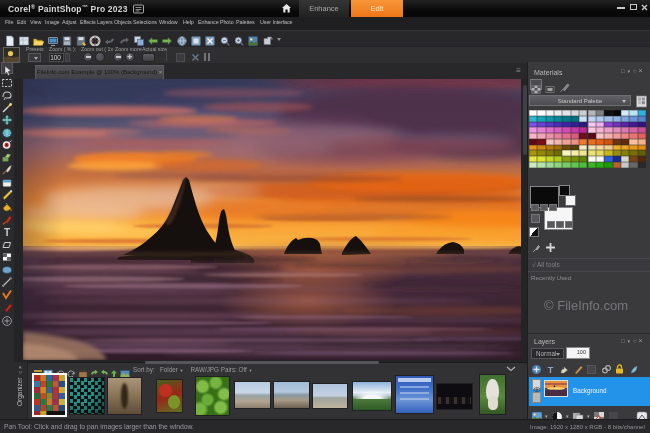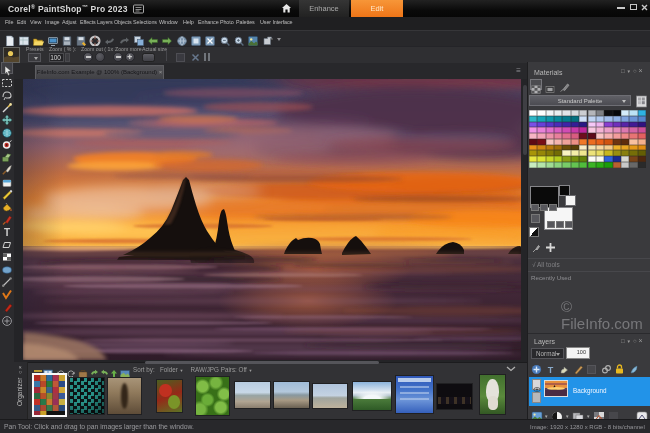--- a/index.html
+++ b/index.html
@@ -785,21 +785,21 @@
   <svg class="abs" style="left:4px;top:182px" width="9" height="9" viewBox="0 0 9 9">
       <path d="M1 8 L4 5 M4 5 L6.5 1.5 L7.5 2.5 L5 6 Z" stroke="#b8b8b8" stroke-width="0.8" fill="#999"></path>
     </svg>
   <svg class="abs" style="left:17px;top:180px" width="11" height="11" viewBox="0 0 11 11">
       <path d="M5.5 1 V10 M1 5.5 H10" stroke="#d8d8d8" stroke-width="1.8"></path>
     </svg>
   <div class="abs" style="left:0px;top:196px;width:123px;height:1px;background:#47474b"></div>
   <span class="abs" style="left:4px;top:199px;font-size:6.5px;color:#808084">√ All tools</span>
   <div class="abs" style="left:0px;top:209px;width:123px;height:1px;background:#47474b"></div>
   <span class="abs" style="left:3px;top:212px;font-size:6.2px;color:#909094">Recently Used</span>
-  <span class="abs" style="left:33px;top:236px;font-size:15px;color:#77777a">© FileInfo.com</span>
+  <span class="abs" style="left:16px;top:236px;font-size:13px;color:#77777a">© FileInfo.com</span>
 
   <div class="abs" style="left:0;top:271px;width:123px;height:148px;background:#3a3a3d;border-top:1px solid #2a2a2d">
     <span class="abs" style="left:6px;top:4px;font-size:7px;color:#b8b8b8">Layers</span>
     <span class="abs" style="left:93px;top:3px;font-size:7px;color:#9a9a9a"><span style="font-size:6px">□</span> <span style="font-size:4.5px">▼</span> <span style="font-size:6px">○</span> <span style="font-size:7px">×</span></span>
     <div class="abs" style="left:3px;top:14px;width:33px;height:11px;background:#29292c;border:1px solid #55555a;color:#b0b0b0;font-size:6.3px;line-height:10px;padding-left:4px">Normal<div style="position:absolute;right:3px;top:4px;width:0;height:0;border-left:2.5px solid transparent;border-right:2.5px solid transparent;border-top:3px solid #a0a0a0"></div></div>
     <div class="abs" style="left:38px;top:13px;width:24px;height:12px;background:#f4f4f4;border:1px solid #888;color:#333;font-size:5.5px;text-align:right;line-height:5px;padding:1.5px 3px 0 0">100</div>
     <div class="abs" style="left:0;top:29px;width:123px;height:13px">
       <svg class="abs" style="left:3px;top:1px" width="11" height="11" viewBox="0 0 11 11">
           <circle cx="5.5" cy="5.5" r="4.6" fill="#4878b8"></circle>
           <path d="M5.5 2.5 V8.5 M2.5 5.5 H8.5" stroke="#d8e8f8" stroke-width="1.4"></path>

